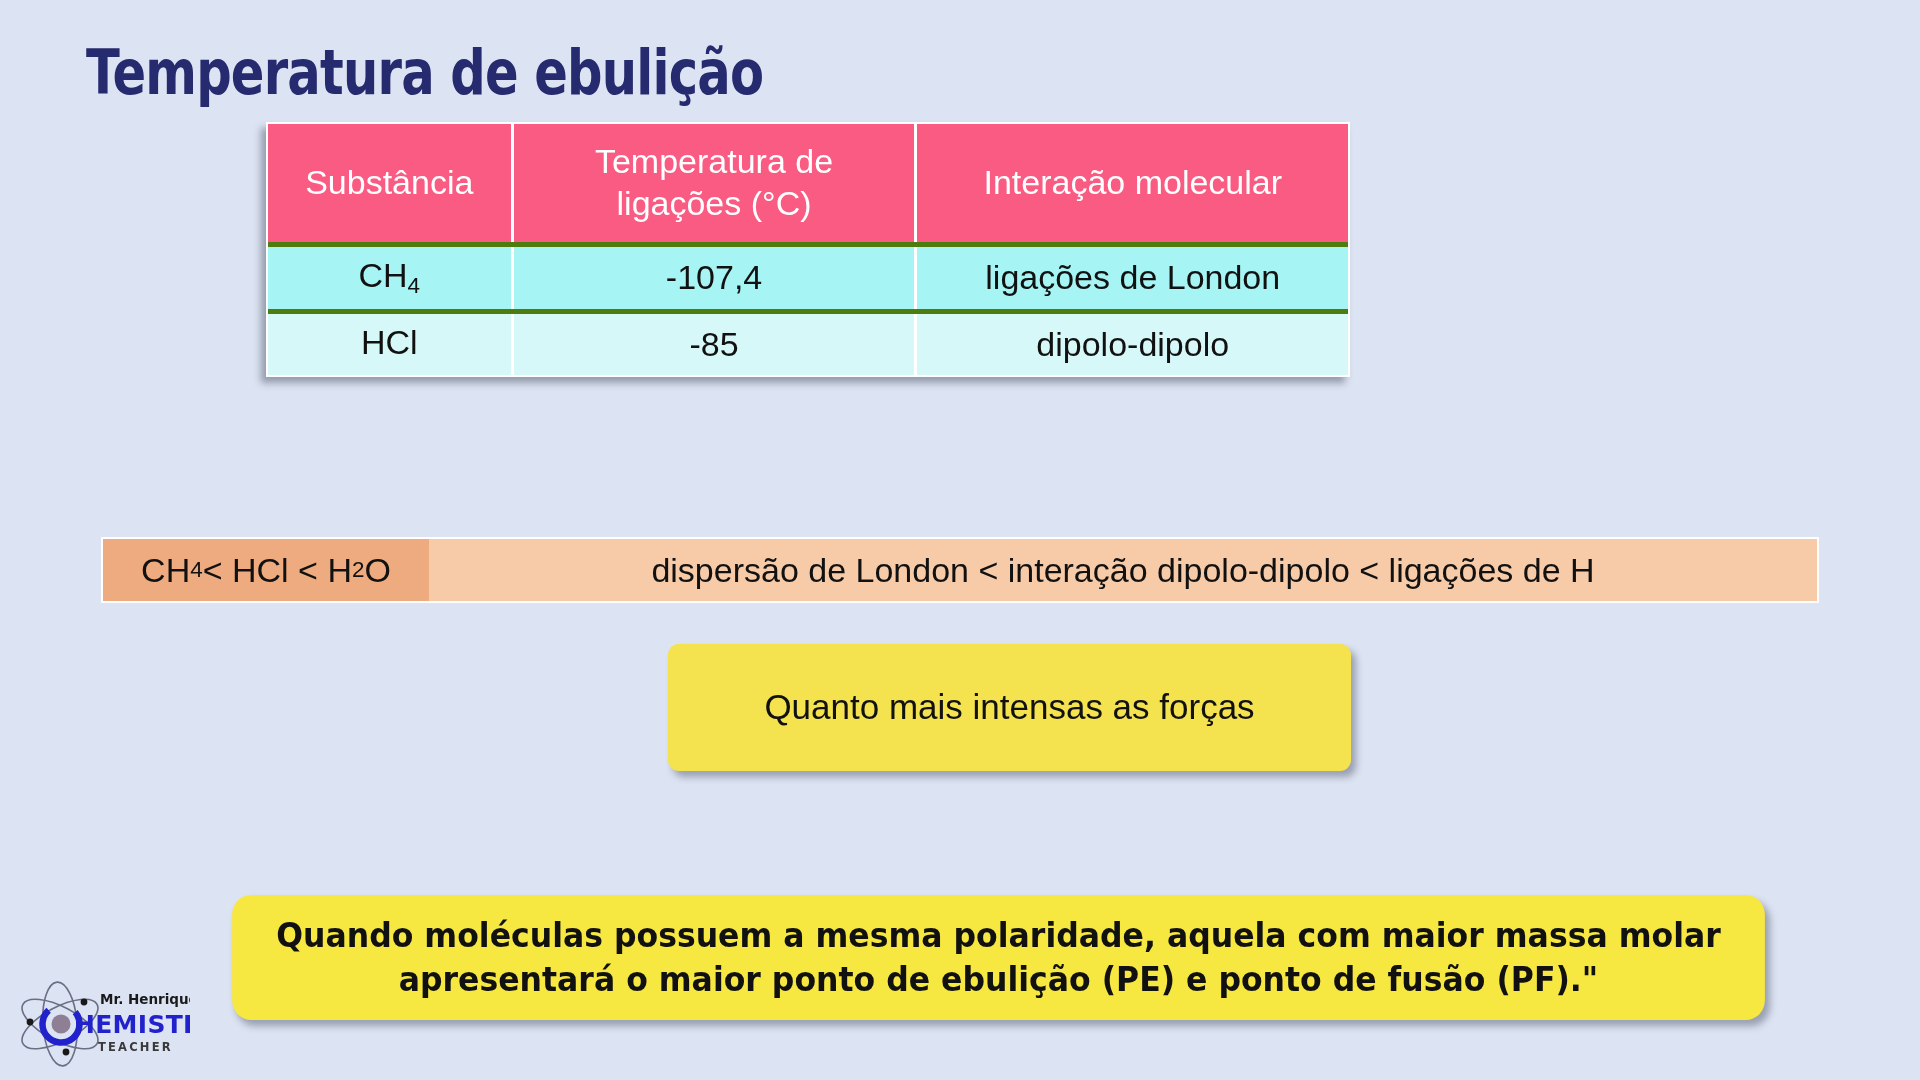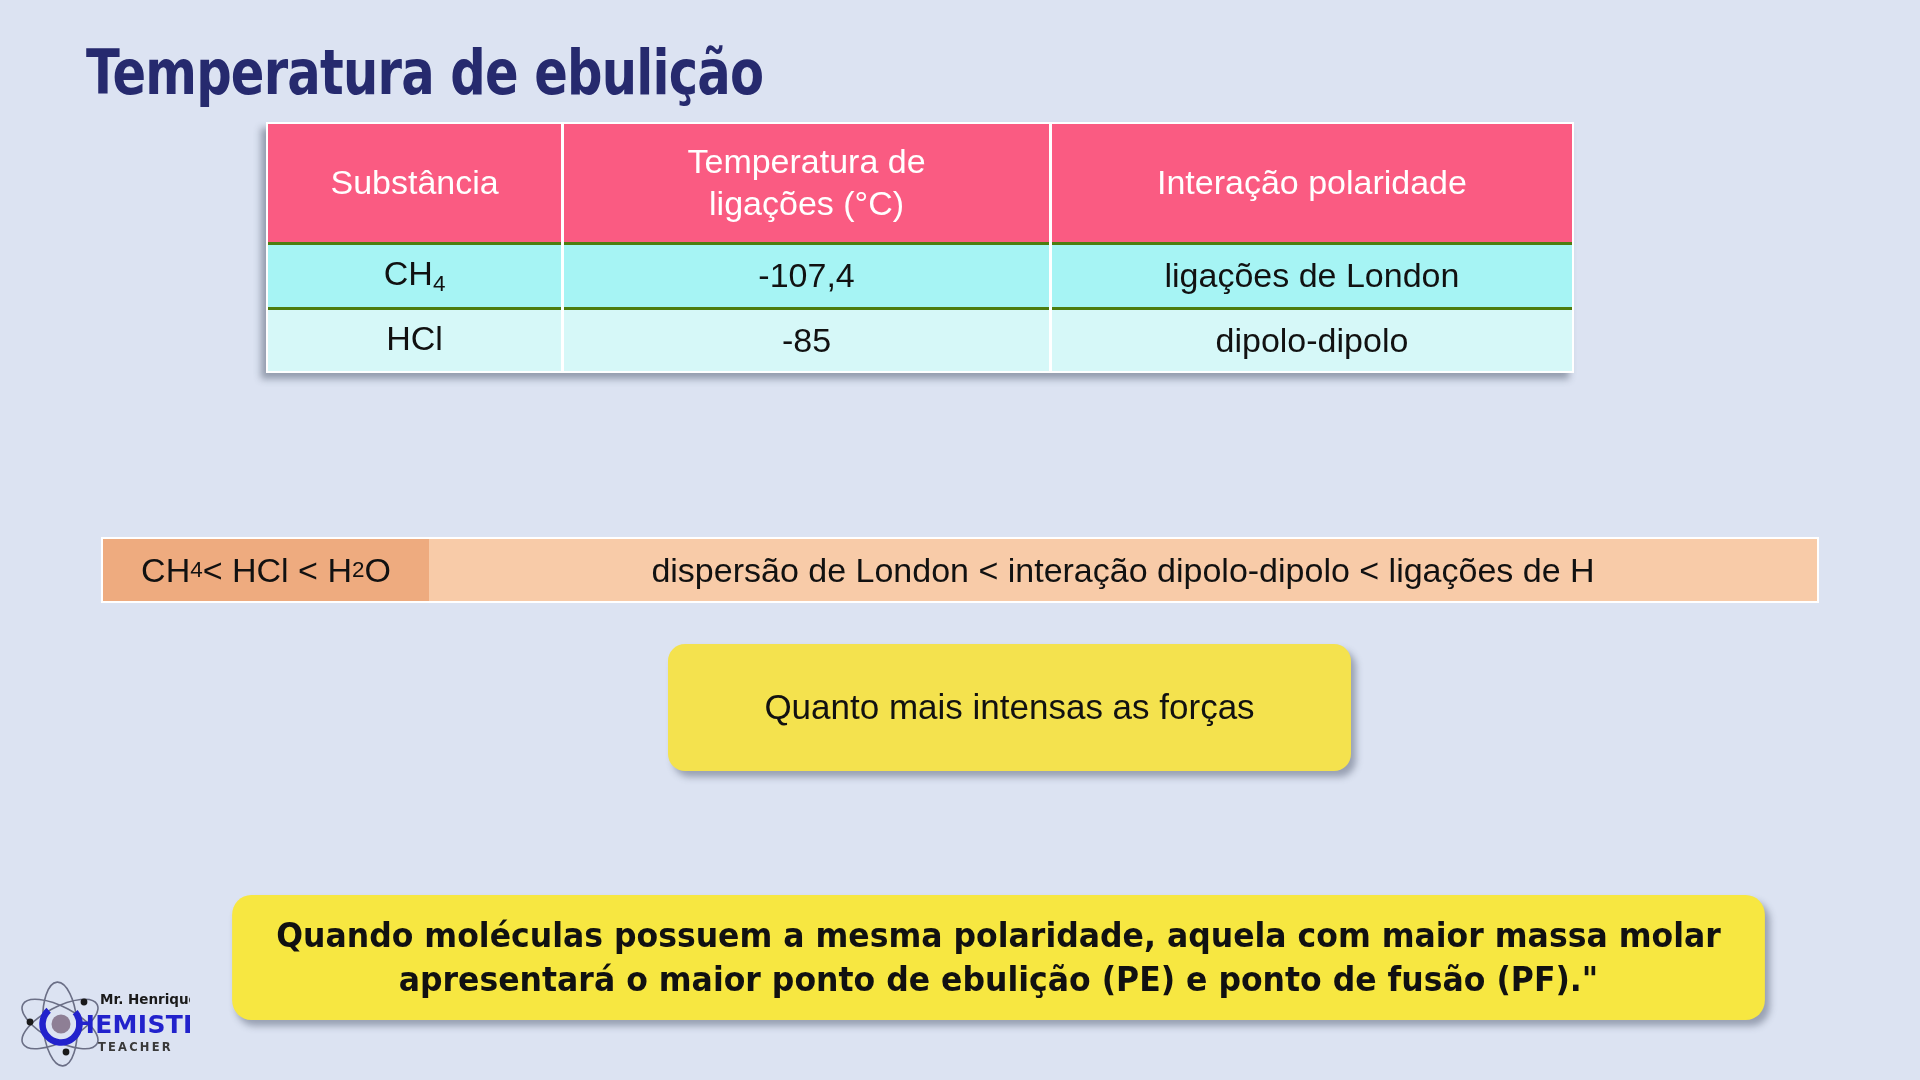--- a/index.html
+++ b/index.html
@@ -29,21 +29,21 @@
     transform: scaleX(0.80);
     transform-origin: left top;
     white-space: nowrap;
   }
 
   
   #data-table-wrap {
     position: absolute;
     left: 266px;
     top: 122px;
-    width: 1308px;
+    width: 1084px;
     box-shadow: -5px 6px 7px rgba(60,70,90,0.45);
     background: #ffffff;
     padding: 2px;
     box-sizing: border-box;
   }
   table.data-table {
     border-collapse: collapse;
     width: 100%;
     table-layout: fixed;
   }
@@ -68,21 +68,21 @@
 
   table.data-table td {
     font-size: 34px;
     color: #111111;
     text-align: center;
     vertical-align: middle;
     padding: 9px 10px;
     height: 59px;
     box-sizing: border-box;
     border-right: 3px solid #ffffff;
-    border-top: 3px solid #4d7c0f;
+    border-top: 5px solid #4d7c0f;
   }
   table.data-table td:last-child { border-right: none; }
   table.data-table tr.row-a td { background: #a6f4f4; }
   table.data-table tr.row-b td { background: #d6f8f8; }
 
   sub { font-size: 0.66em; vertical-align: -0.28em; }
 
   
   #comparison-banner {
     position: absolute;
@@ -115,21 +115,21 @@
   }
 
   
   #callout-forces {
     position: absolute;
     left: 668px;
     top: 644px;
     width: 683px;
     height: 127px;
     background: #f4e24e;
-    border-radius: 17px;
+    border-radius: 11px;
     box-shadow: 5px 6px 7px rgba(60,70,90,0.42);
     display: flex;
     align-items: center;
     justify-content: center;
     text-align: center;
     font-size: 35px;
     line-height: 1.26;
     color: #111111;
     padding: 0 18px;
     box-sizing: border-box;
@@ -183,21 +183,21 @@
     <thead>
       <tr>
         <th>
           <span>Substância</span>
         </th>
         <th>
           <span>Temperatura de</span><br>
           <span>ligações (°C)</span>
         </th>
         <th>
-          <span>Interação polaridade</span>
+          <span>Interação molecular</span>
         </th>
       </tr>
     </thead>
     <tbody>
       <tr class="row-a">
         <td><span>CH</span><sub>4</sub><span></span></td>
         <td>-107,4</td>
         <td>ligações de London</td>
       </tr>
       <tr class="row-b">

